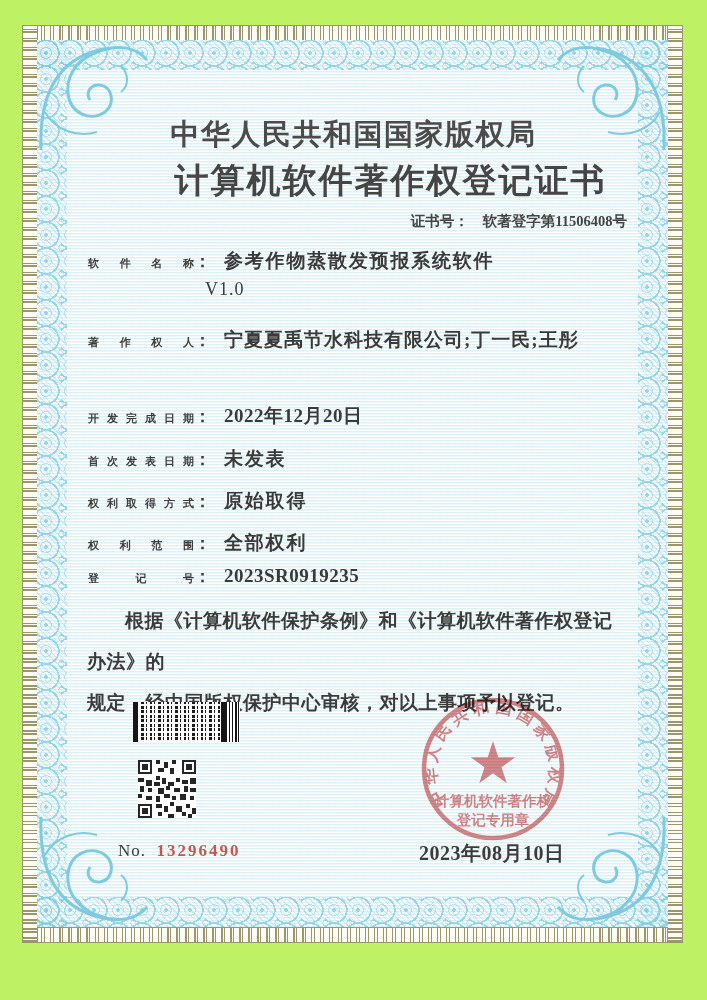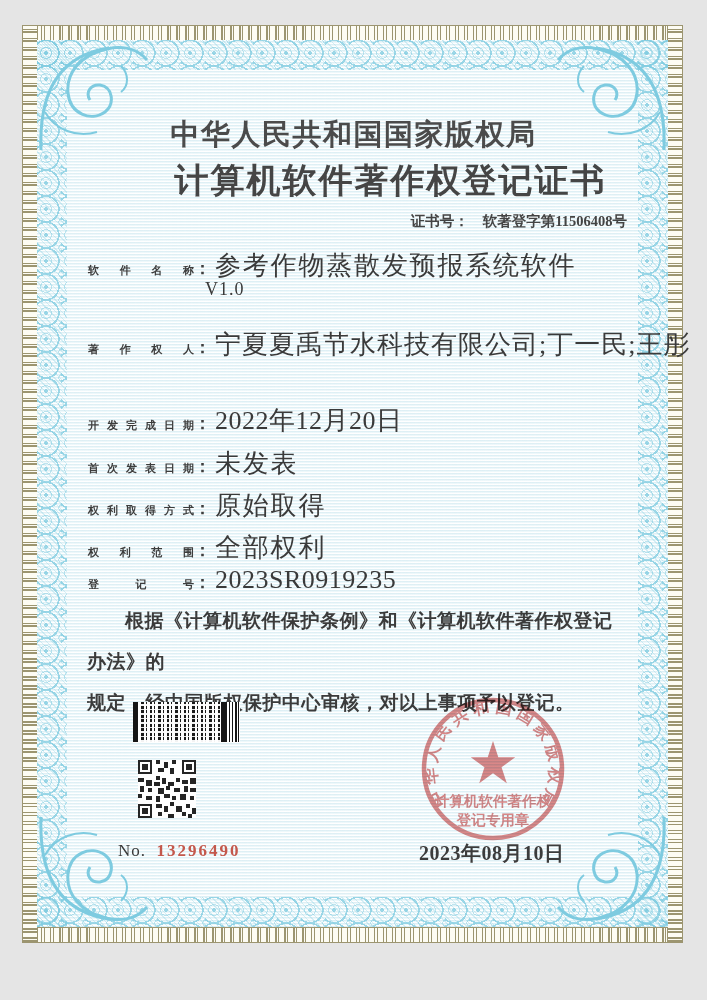--- a/index.html
+++ b/index.html
@@ -1,17 +1,17 @@
 <!DOCTYPE html>
 <html><head>
 <meta charset="utf-8">
 <style>
   html,body{margin:0;padding:0;background:#ffffff;}
   .page{
-    position:relative;width:707px;height:1000px;background:#e5e5e5;overflow:hidden;
+    position:relative;width:707px;height:1000px;background:#bef264;overflow:hidden;
     font-family:"Liberation Serif","DejaVu Serif",serif;color:#3f3f3f;
   }
   
   .gold-band{position:absolute;background-color:#fdfcf3;
     border:1px solid #9c9570;
     background-image:
       repeating-linear-gradient(90deg,#9c9570 0 1.5px,transparent 1.5px 9px),
       repeating-linear-gradient(90deg,transparent 0 3px,#9c9570 3px 4.5px,transparent 4.5px 9px),
       linear-gradient(#fdfcf3,#fdfcf3);
   }
@@ -53,21 +53,21 @@
   .title1{position:absolute;left:0;top:115px;width:707px;text-align:center;
     font-size:29px;font-weight:700;letter-spacing:1.5px;color:#4b4b4b;}
   .title2{position:absolute;left:0;top:158px;width:695px;text-align:center;
     font-size:34px;font-weight:700;letter-spacing:2px;color:#454545;margin-left:43px;}
   .certno{position:absolute;top:212px;right:80px;font-size:14.5px;font-weight:600;color:#444;}
   .certno .gap{display:inline-block;width:14px;}
   .row{position:absolute;left:88px;width:560px;white-space:nowrap;}
   .flabel{display:inline-block;width:106px;text-align:justify;text-align-last:justify;
     font-size:11px;font-weight:700;vertical-align:baseline;color:#3d3d3d;}
   .colon{font-size:17px;font-weight:700;color:#3d3d3d;}
-  .fvalue{display:inline-block;font-size:26px;font-weight:400;
+  .fvalue{display:inline-block;margin-left:9px;font-size:19px;font-weight:700;
     letter-spacing:1.8px;color:#3a3a3a;}
   .value2{position:absolute;left:205px;font-size:18px;font-weight:400;letter-spacing:1px;color:#3a3a3a;}
   .statement{position:absolute;left:87px;top:600px;width:538px;font-size:19px;
     font-weight:600;color:#3b3b3b;line-height:41px;letter-spacing:0.5px;}
   .statement .l1{text-indent:2em;}
   
   .barcode{position:absolute;left:133px;top:702px;width:107px;height:40px;
     background-color:#fff;
     background-image:
       linear-gradient(90deg,#161616 0 5px,transparent 5px),

